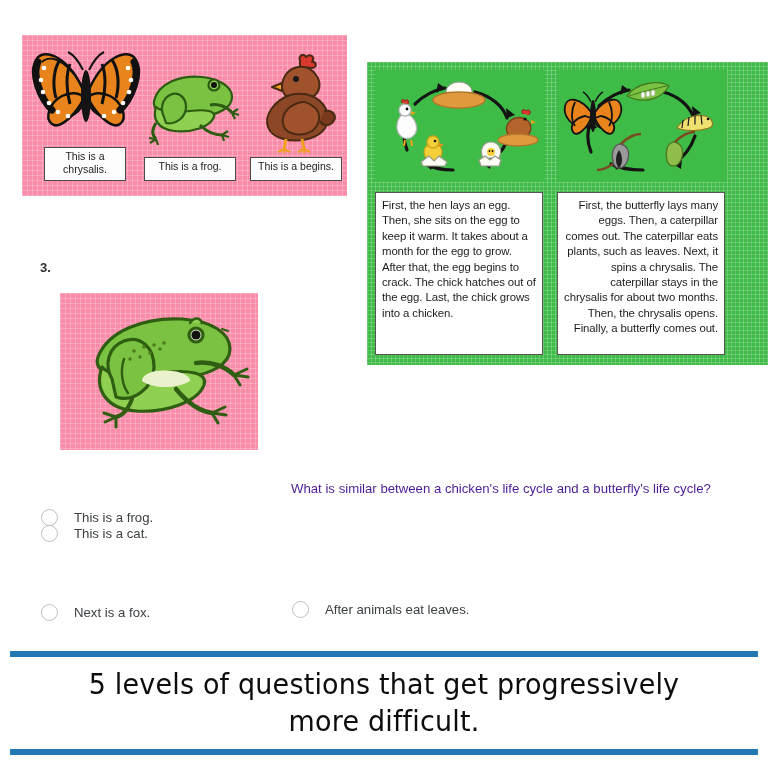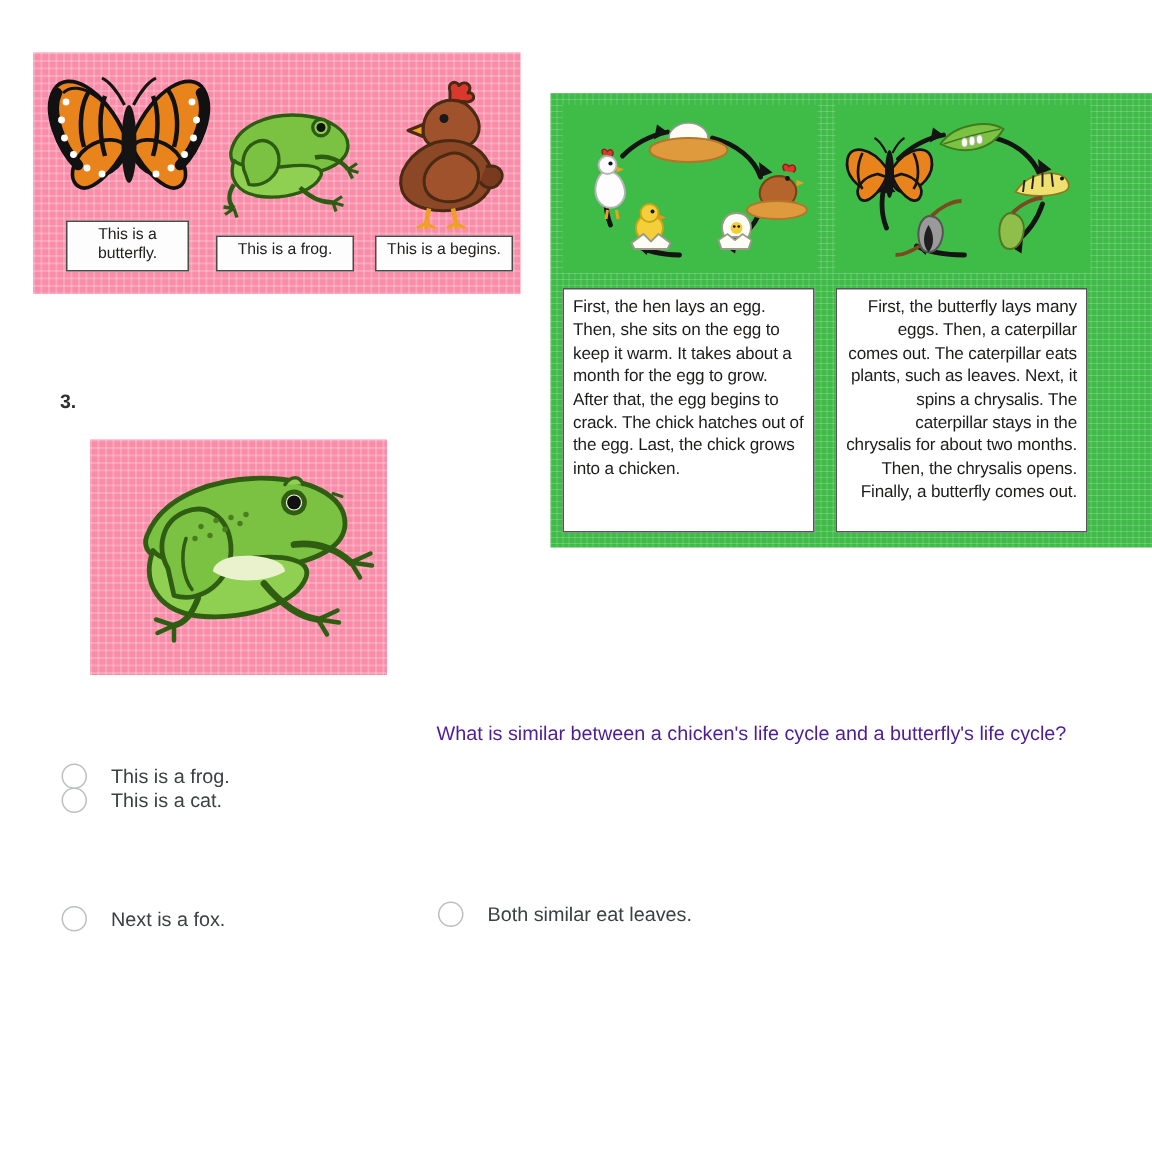--- a/index.html
+++ b/index.html
@@ -232,21 +232,21 @@
         <circle cx="42" cy="30" r="3" fill="#1a1a1a" stroke="none"></circle>
         <path d="M36 46 C20 52, 10 66, 14 78 C18 90, 38 94, 54 90 C70 86, 78 74, 72 60 C66 48, 52 42, 36 46 Z" fill="#8b4726"></path>
         <path d="M44 54 C32 58, 26 68, 30 78 C34 86, 48 88, 58 82 C66 76, 68 64, 60 58 C54 53, 50 52, 44 54 Z" fill="#a0522d"></path>
         <path d="M70 62 C80 60, 84 68, 78 74 C74 78, 68 76, 66 72" fill="#7a3a1e"></path>
         <path d="M32 90 L30 100 M48 90 L50 100" stroke="#f0a020" stroke-width="3"></path>
         <path d="M30 100 L24 103 M30 100 L30 104 M30 100 L36 103" stroke="#f0a020" stroke-width="2.2"></path>
         <path d="M50 100 L44 103 M50 100 L50 104 M50 100 L56 103" stroke="#f0a020" stroke-width="2.2"></path>
       </g>
     </svg>
 
-    <div id="label-butterfly" class="pink-label">This is a butterfly.</div>
+    <div id="label-butterfly" class="pink-label">This is a chrysalis.</div>
     <div id="label-frog" class="pink-label">This is a frog.</div>
     <div id="label-chicken" class="pink-label">This is a begins.</div>
   </div>
 
   <div id="green-panel" class="green-paper">
 
     <div id="cycle-chicken" class="cycle-box green-paper">
       <svg width="170" height="112" viewBox="0 0 170 112">
         <g fill="none" stroke="#141414" stroke-width="3.2" stroke-linecap="round">
           <path d="M100 22 C116 26, 128 36, 132 48" marker-end=""></path>
@@ -409,17 +409,20 @@
   </div>
   <div id="opt-left-2" class="option-row">
     <span class="radio"></span>
     <span class="option-label">Next is a fox.</span>
   </div>
 
   <div id="question-text">What is similar between a chicken's life cycle and a butterfly's life cycle?</div>
 
   <div id="opt-right-2" class="option-row">
     <span class="radio"></span>
-    <span class="option-label">Both similar eat leaves.</span>
-  </div>
-
+    <span class="option-label">After animals eat leaves.</span>
+  </div>
+
+  <div id="bottom-banner">
+    <div id="banner-text">5 levels of questions that get progressively more difficult.</div>
+  </div>
 
 </div>
 
 </body></html>

